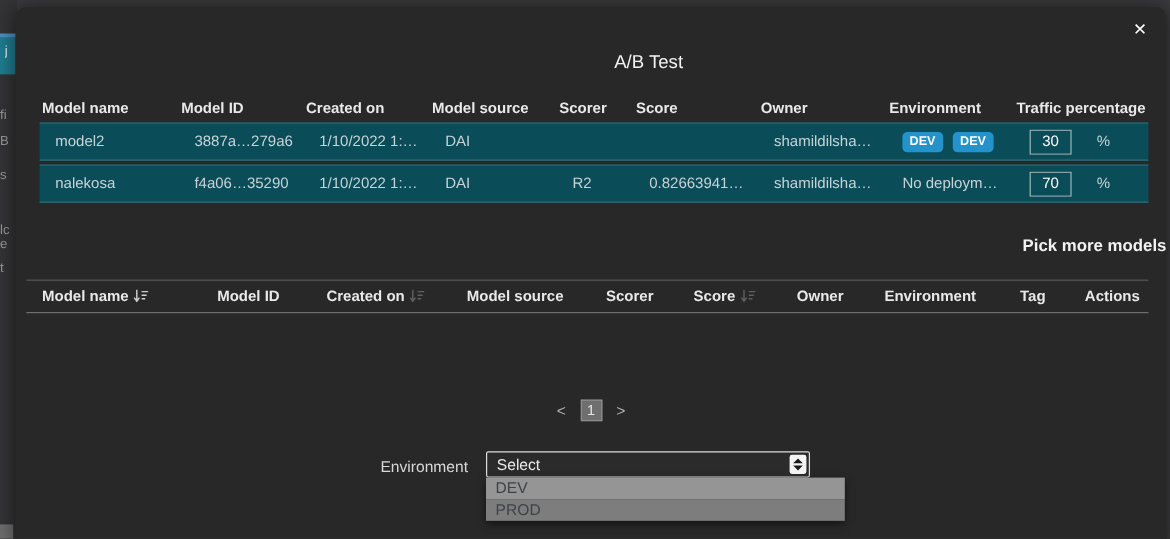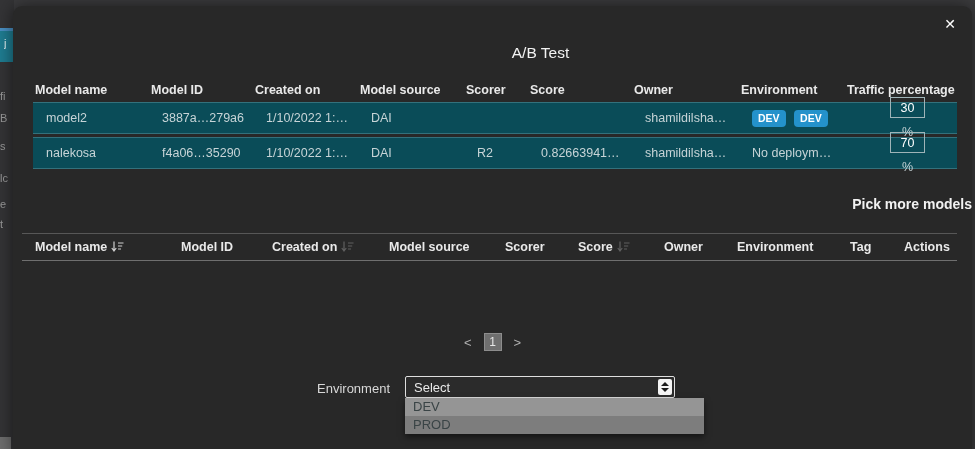--- a/index.html
+++ b/index.html
@@ -50,21 +50,21 @@
     background:#0a4c58; border-top:1px solid rgba(150,200,210,.30);
     border-bottom:1px solid rgba(150,200,210,.30);
     font-size:12.5px; color:#c7d4d7;
   }
   .t1-row.r0 { top:96px; }
   .t1-row.r1 { top:131px; }
   .badge {
     display:inline-block; background:#2492cb; color:#ffffff;
     font-size:10.5px; font-weight:bold; padding:2px 6px 3px; border-radius:4px; margin-right:5px;
   }
-  .traffic-wrap { display:flex; align-items:center; gap:7px;flex-direction:column; }
+  .traffic-wrap { display:flex; align-items:center; gap:21px; }
   .traffic-input {
     width:35px; height:21px; background:transparent; border:1px solid #9fb4b8;
     color:#ffffff; font-size:12.5px; text-align:center;
     font-family:"Liberation Sans",sans-serif;
   }
   .pct { color:#c7d4d7; font-size:12.5px; }
 
   
   .pick-heading {
     position:absolute; top:190px; left:0; width:100%;
@@ -119,21 +119,21 @@
 </head>
 <body>
 
 <div class="backdrop-strip">
   <div class="sel-item">
     <span class="frag">j</span>
   </div>
   <span class="frag" style="top:90px;">fi</span>
   <span class="frag" style="top:112px;">B</span>
   <span class="frag" style="top:140px;">s</span>
-  <span class="frag" style="top:172px;">lc</span>
+  <span class="frag" style="top:186px;">lc</span>
   <span class="frag" style="top:198px;">e</span>
   <span class="frag" style="top:218px;">t</span>
   <div class="bottom-frag"></div>
 </div>
 
 <div class="modal">
 
   <div class="close-btn">✕</div>
   <div class="modal-title">A/B Test</div>
 

